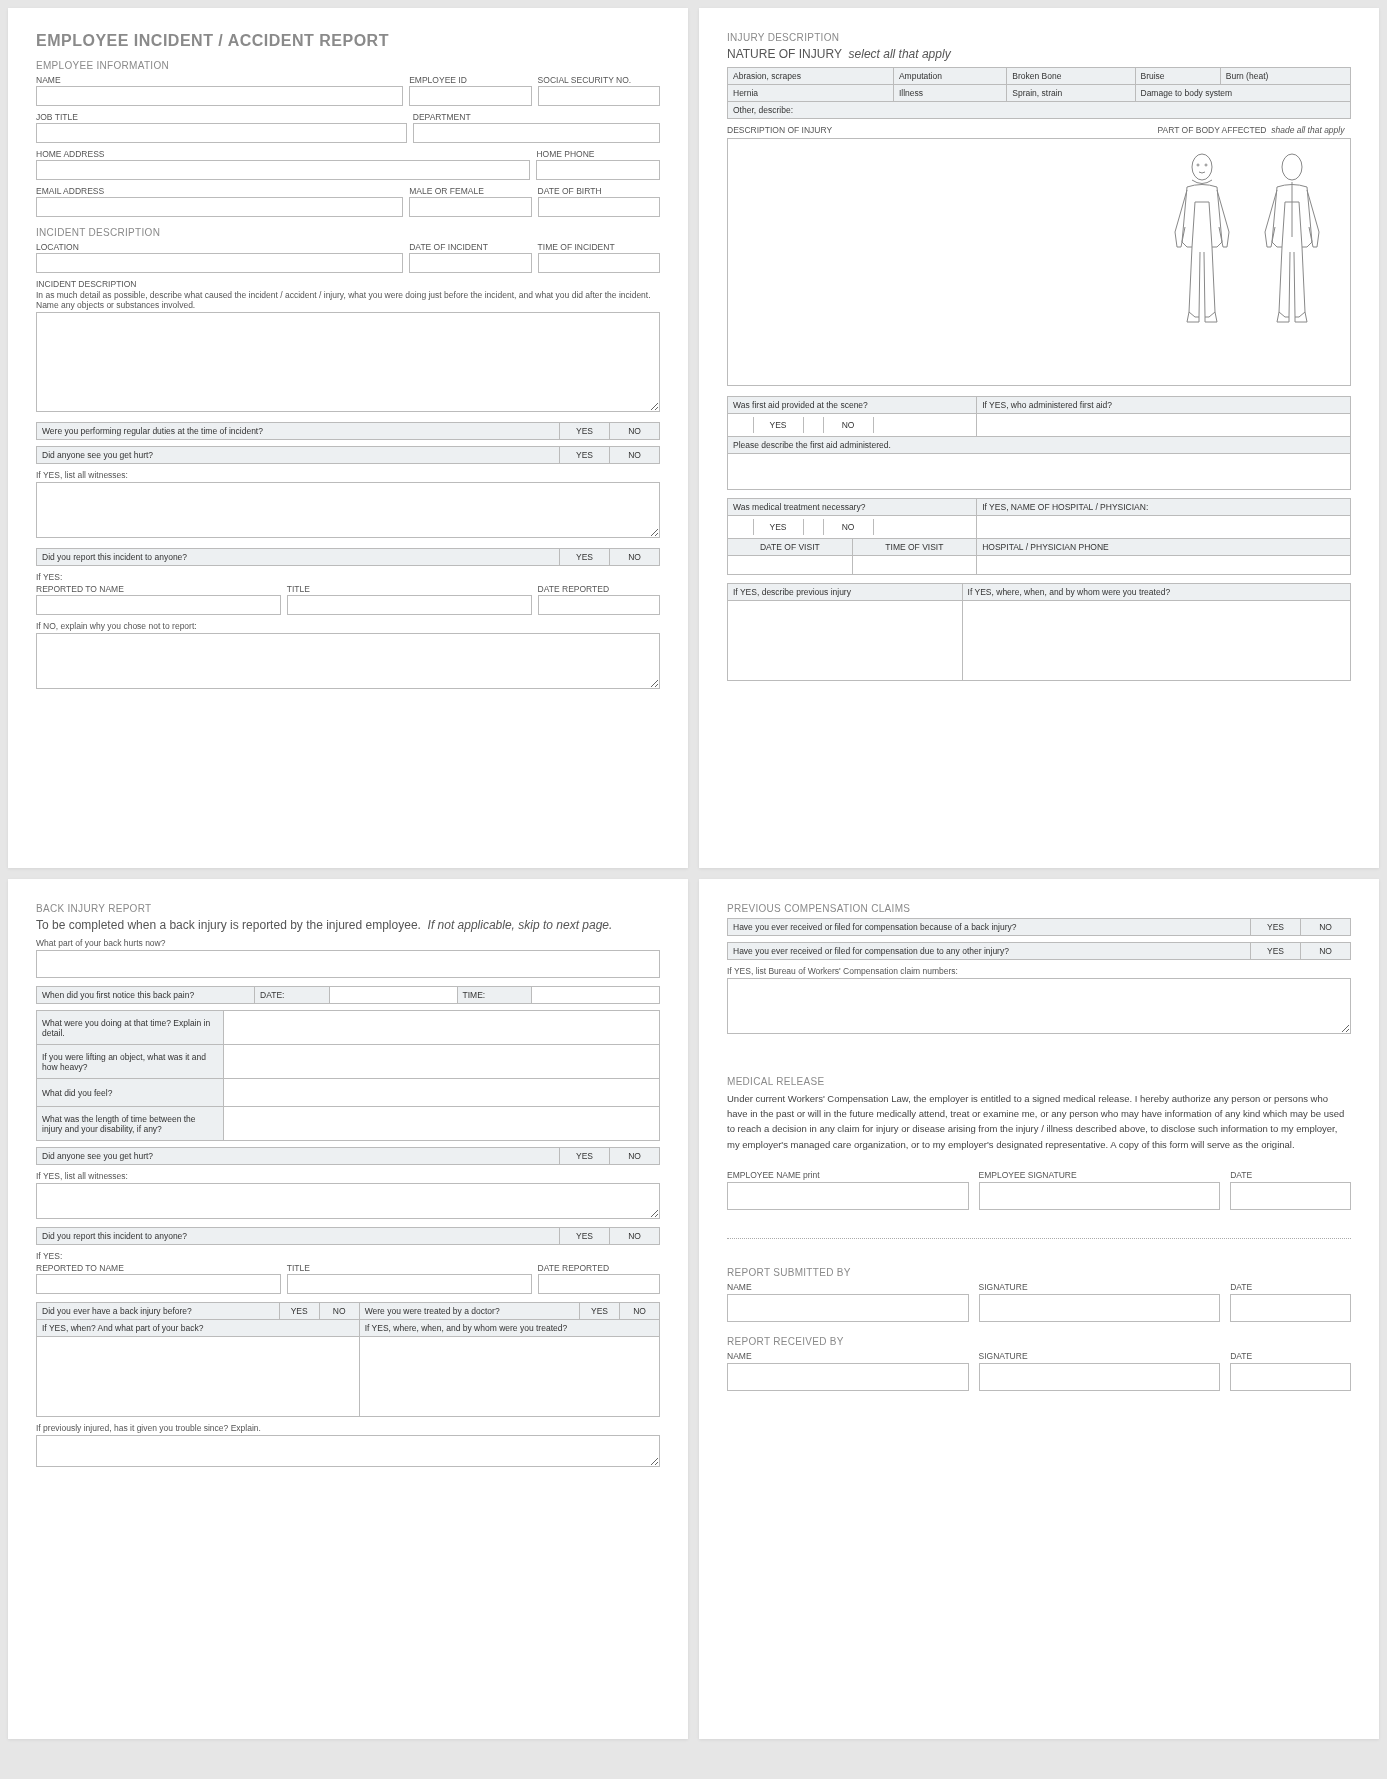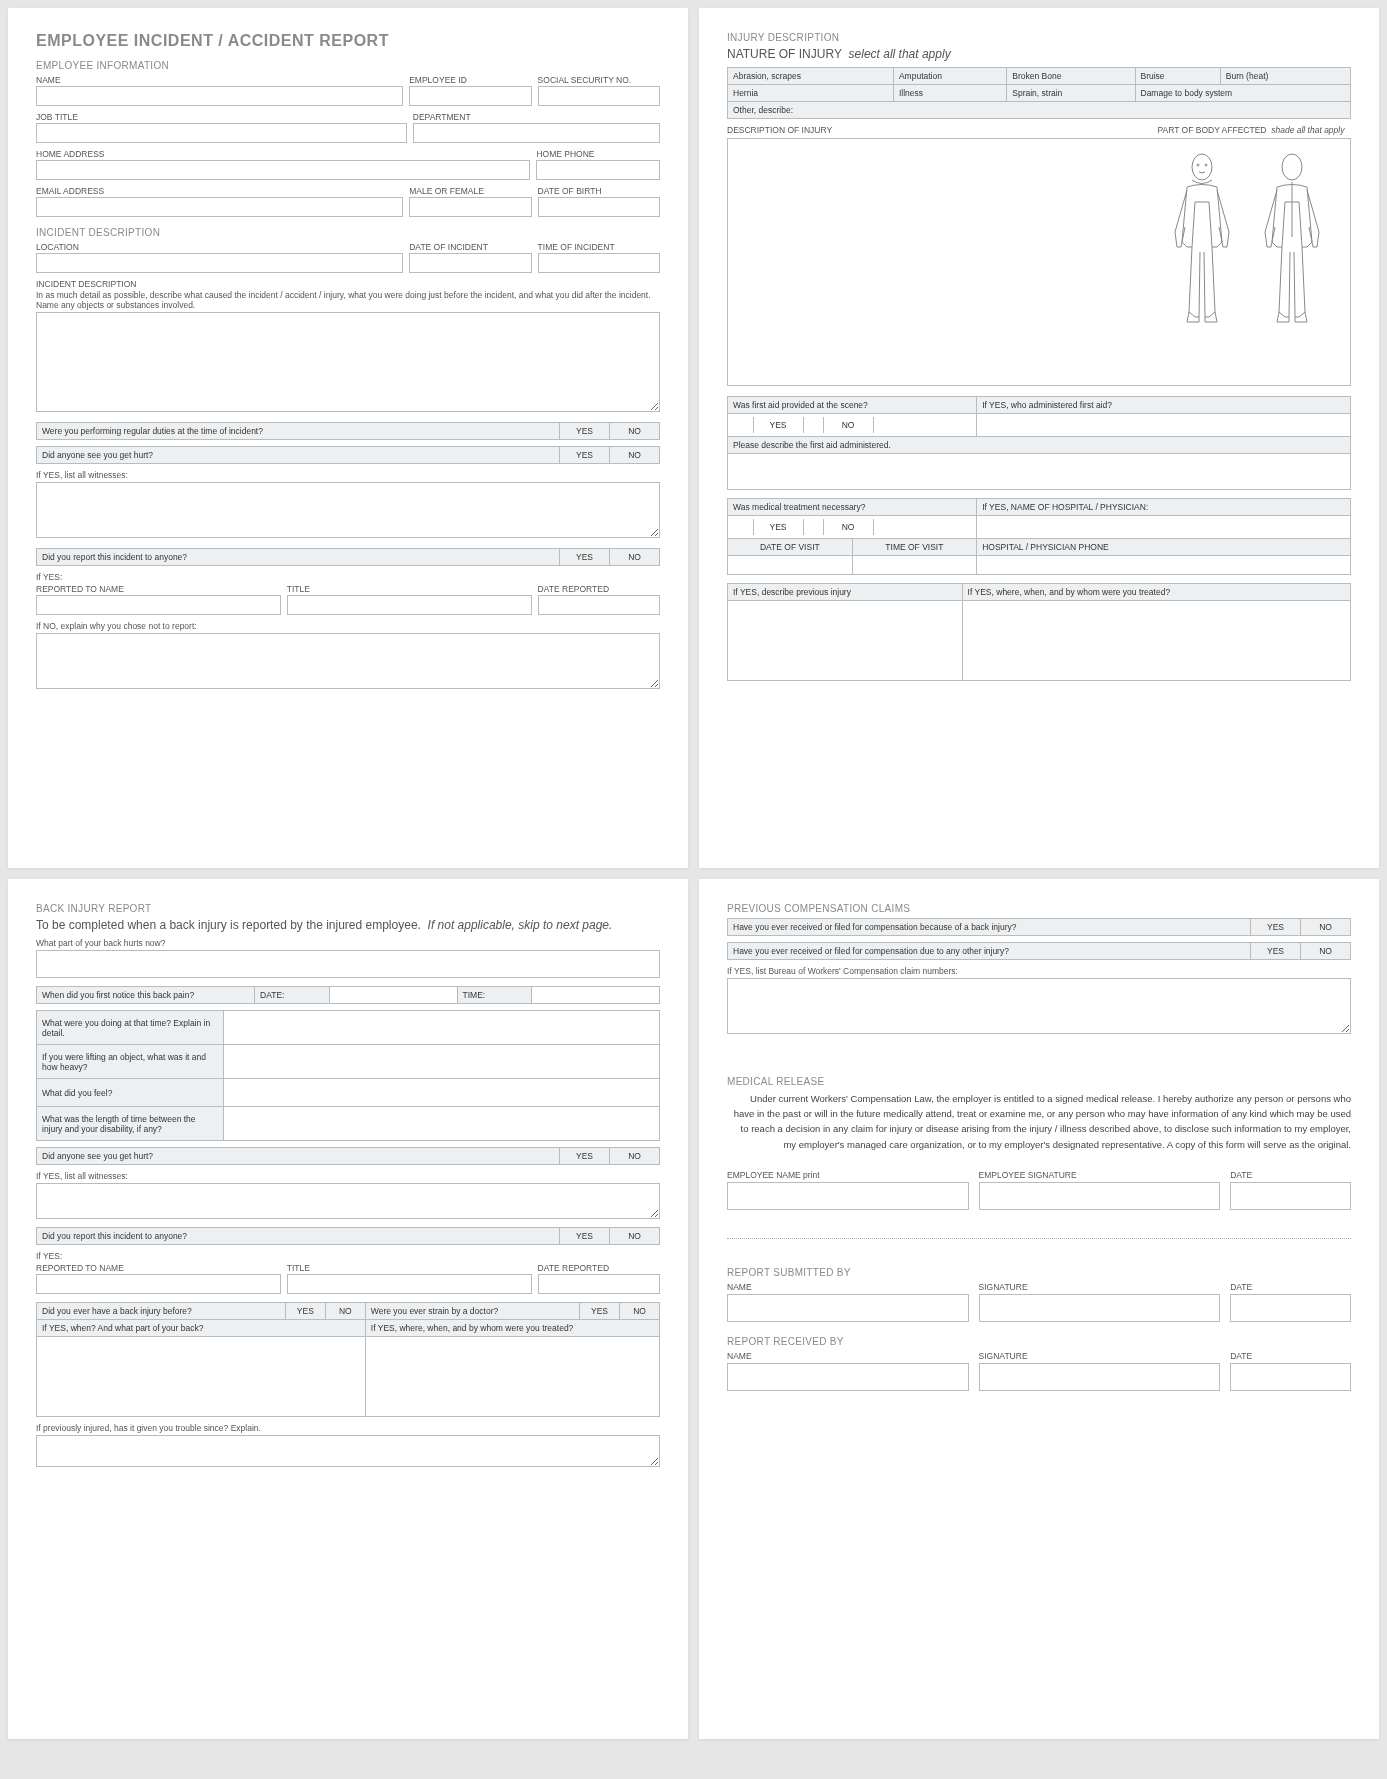--- a/index.html
+++ b/index.html
@@ -20,21 +20,21 @@
   table { border-collapse: collapse; width: 100%; margin-bottom: 6px; }
   td { border: 1px solid #bbb; padding: 3px 5px; font-size: 8.5px; vertical-align: middle; }
   .shade { background: #edf0f2; }
   .yn { width: 40px; text-align: center; }
   .yn-wide { width: 50px; text-align: center; }
   .q-lbl { font-size: 8.5px; color: #555; margin-bottom: 2px; }
   .body-box { border: 1px solid #bbb; padding: 8px; display: flex; gap: 6px; }
   .desc-box { flex: 1; border-right: 1px solid transparent; min-height: 230px; }
   .svg-box { width: 190px; display:flex; justify-content:center; align-items:flex-start; }
   svg { stroke: #888; stroke-width: 1; fill: none; }
-  .para { font-size: 9.5px; line-height: 1.6; color: #444; margin-bottom: 18px; text-align: right; }
+  .para { font-size: 9.5px; line-height: 1.6; color: #444; margin-bottom: 18px; }
   .dotted { border-top: 1px dotted #aaa; margin: 28px 0; }
   .sig-row { display: flex; gap: 10px; margin-bottom: 14px; }
   .sig-col { flex: 1; }
   .sig-col .lbl { margin-bottom: 2px; }
   .sig-fld { border: 1px solid #bbb; height: 28px; }
 </style>
 </head>
 <body>
 
 <div class="pages">
@@ -394,21 +394,21 @@
           <input class="fld" style="">
         </div>
   </div>
 
   <table style="margin-top:8px">
     <tbody>
           <tr>
       <td class="shade">Did you ever have a back injury before?</td>
             <td class="shade yn">YES</td>
             <td class="shade yn">NO</td>
-      <td class="shade">Were you ever strain by a doctor?</td>
+      <td class="shade">Were you were treated by a doctor?</td>
             <td class="shade yn">YES</td>
             <td class="shade yn">NO</td>
     </tr>
     <tr>
             <td class="shade" colspan="3">If YES, when? And what part of your back?</td>
             <td class="shade" colspan="3">If YES, where, when, and by whom were you treated?</td>
           </tr>
     <tr>
             <td colspan="3" style="height:80px"></td>
             <td colspan="3"></td>

